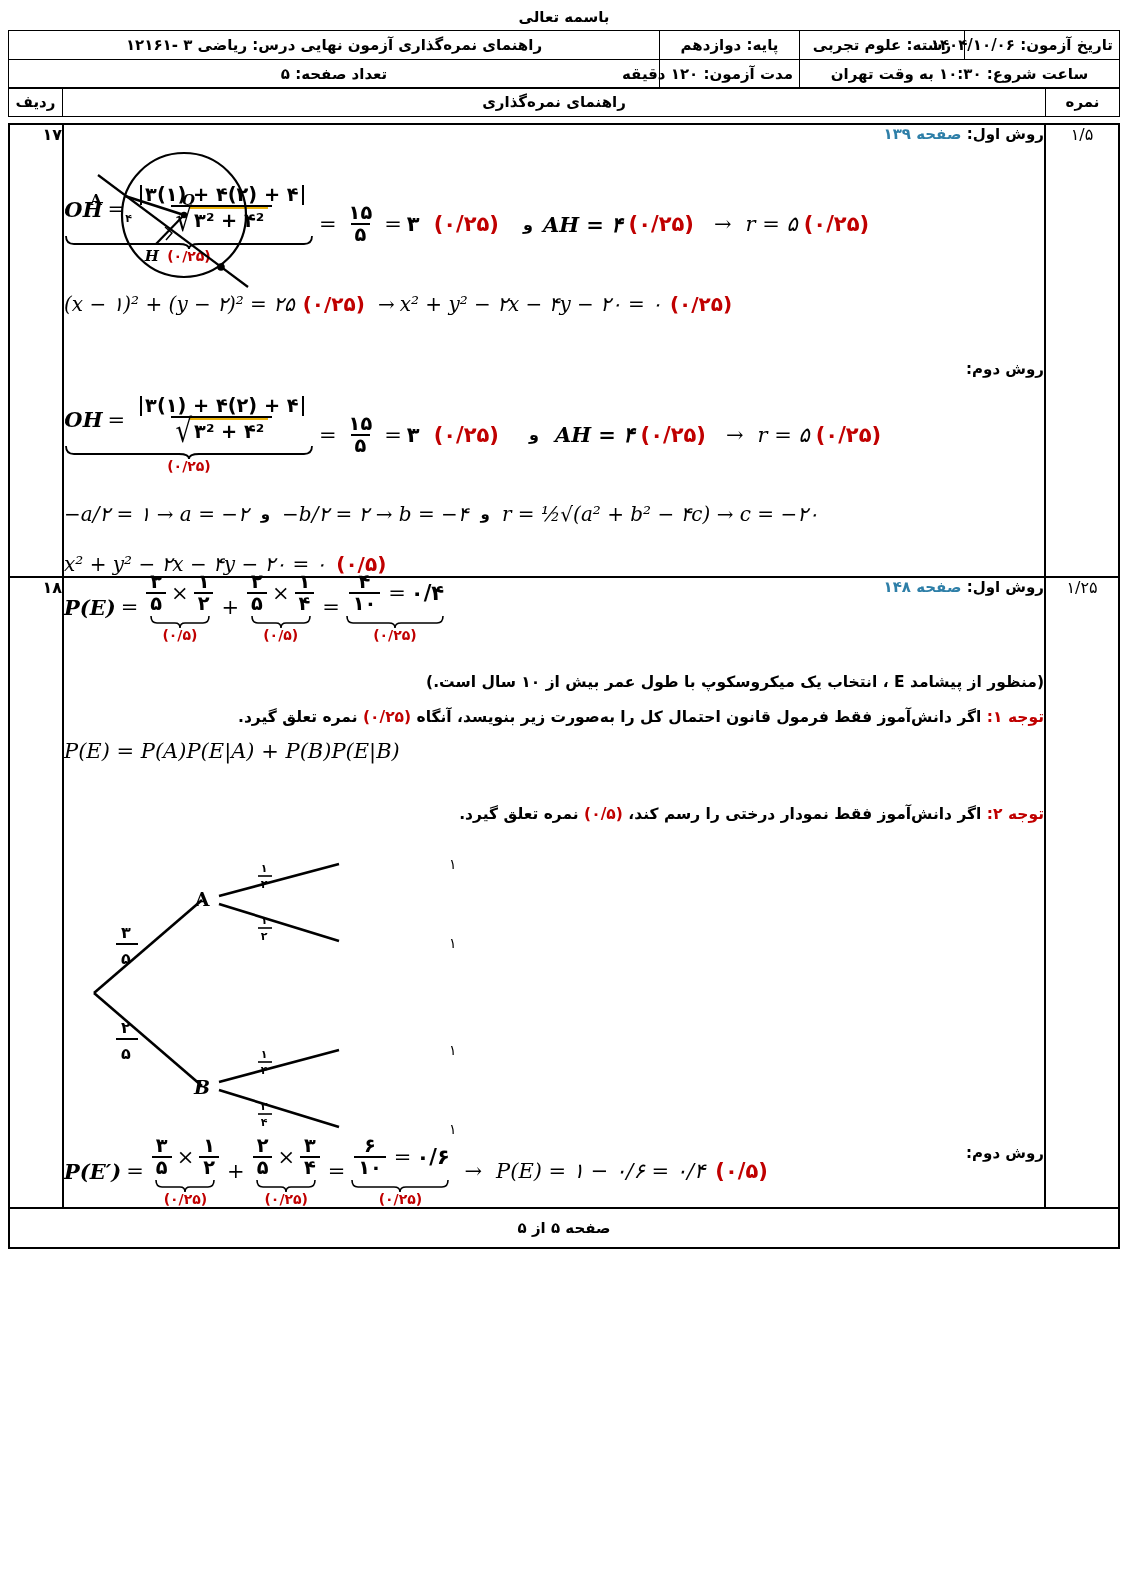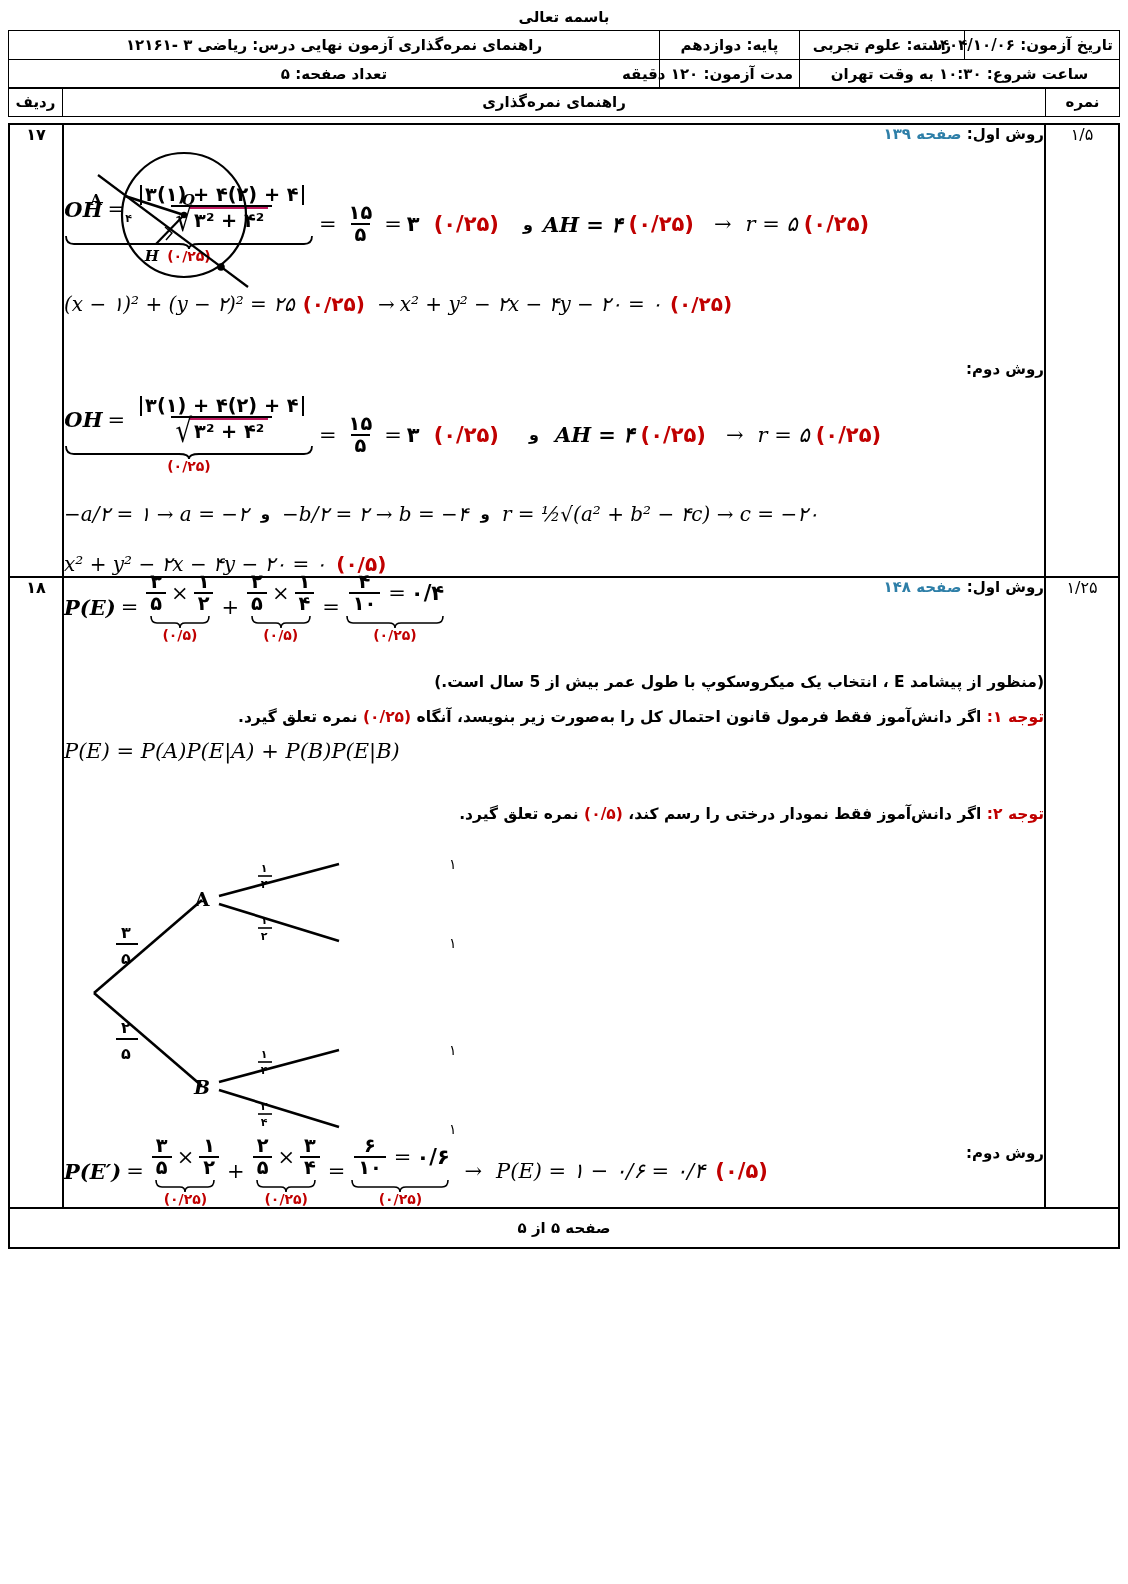--- a/index.html
+++ b/index.html
@@ -72,21 +72,21 @@
     border-collapse: collapse;
     table-layout: fixed;
     margin-top: 6px;
   }
   table.body-tbl > tbody > tr > td {
     border: 2px solid #000;
     vertical-align: top;
     padding: 0;
   }
   td.c-score { width: 74px; text-align: center; font-size: 16px; font-weight: normal; padding-top: 9px; }
-  td.c-row   { width: 54px; text-align: center; font-size: 16px; font-weight: bold; padding-top: 9px; }
+  td.c-row   { width: 54px; text-align: right; font-size: 16px; font-weight: bold; padding-top: 9px; }
   td.c-main  { padding: 8px 12px 10px 12px; position: relative; }
 
   
   .method-line { font-size: 15px; font-weight: bold; text-align: right; }
   .method-label { color: #000; }
   .page-ref { color: #2e7fa8; }
 
   
   .math {
     font-family: "DejaVu Serif", "Liberation Serif", serif;
@@ -107,21 +107,21 @@
 
   
   .frac { display: inline-flex; flex-direction: column; align-items: center; vertical-align: middle;
           margin: 0 3px; line-height: 1.05; }
   .frac .num { padding: 0 4px; font-size: 0.92em; }
   .frac .den { padding: 0 4px; font-size: 0.92em; border-top: 2px solid #000; }
 
   
   .sqrt { display: inline-flex; align-items: stretch; }
   .sqrt .rad { font-size: 1.35em; line-height: 1; transform: scaleY(1.25); margin-right: -2px; }
-  .sqrt .body { border-top: 2px solid #be185d; padding: 2px 4px 0 4px; }
+  .sqrt .body { border-top: 2px solid #eab308; padding: 2px 4px 0 4px; }
 
   .abs { display: inline-flex; align-items: center; }
   .abs .bar { display: inline-block; width: 2px; background: #000; align-self: stretch; margin: 0 3px; }
 
   
   .brace-wrap { display: inline-flex; flex-direction: column; align-items: center; }
   .brace-row { display: flex; align-items: center; }
   .brace-svg { display: block; }
   .brace-tag { font-size: 14px; margin-top: -2px; }
 
@@ -398,21 +398,21 @@
               <span class="op">=</span>
               <span class="pnum">۰/۴</span>
             </span>
             <svg class="brace-svg" width="100" height="14" viewBox="0 0 100 14">
               <path d="M2 1 Q2 8 8 8 L44 8 Q50 8 50 13 Q50 8 56 8 L92 8 Q98 8 98 1" fill="none" stroke="#000" stroke-width="1.6"></path>
             </svg>
             <span class="brace-tag redsm">(۰/۲۵)</span>
           </span>
         </div>
 
-        <div class="fa-line" style="margin-top:26px">(منظور از پیشامد  E ، انتخاب یک میکروسکوپ با طول عمر بیش از 5 سال است.)</div>
+        <div class="fa-line" style="margin-top:26px">(منظور از پیشامد  E ، انتخاب یک میکروسکوپ با طول عمر بیش از ۱۰ سال است.)</div>
 
         <div class="fa-line" style="margin-top:8px">
           <span class="red-lbl">توجه ۱:</span>
           <span>اگر دانش‌آموز فقط فرمول قانون احتمال کل را به‌صورت زیر بنویسد، آنگاه</span>
           <span class="red-lbl">(۰/۲۵)</span>
           <span>نمره تعلق گیرد.</span>
         </div>
 
         <div class="math" style="margin-top:8px;font-size:21px">
           <span class="itn">P(E) = P(A)P(E|A) + P(B)P(E|B)</span>

